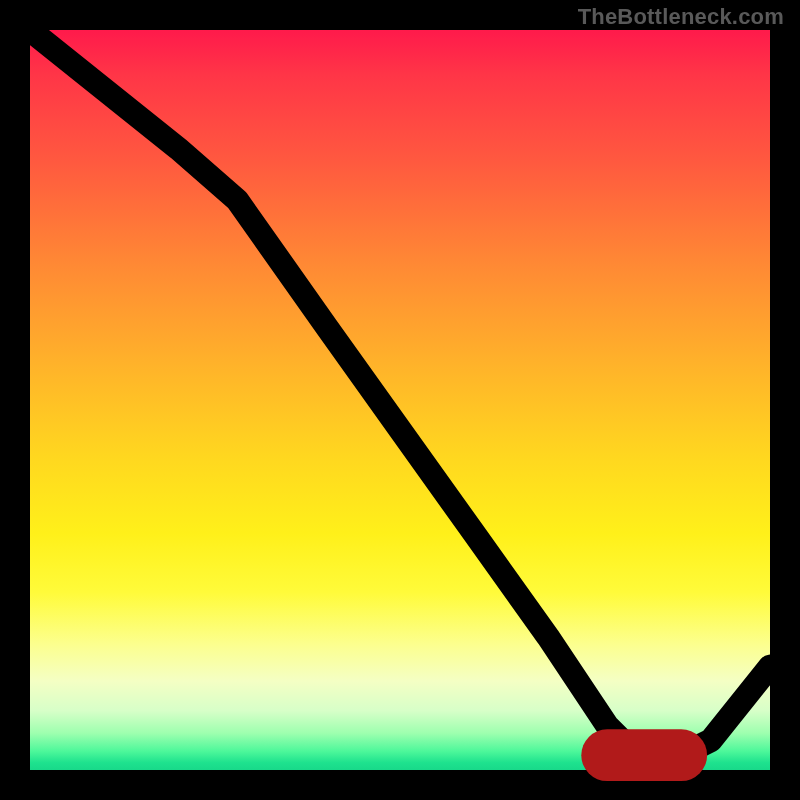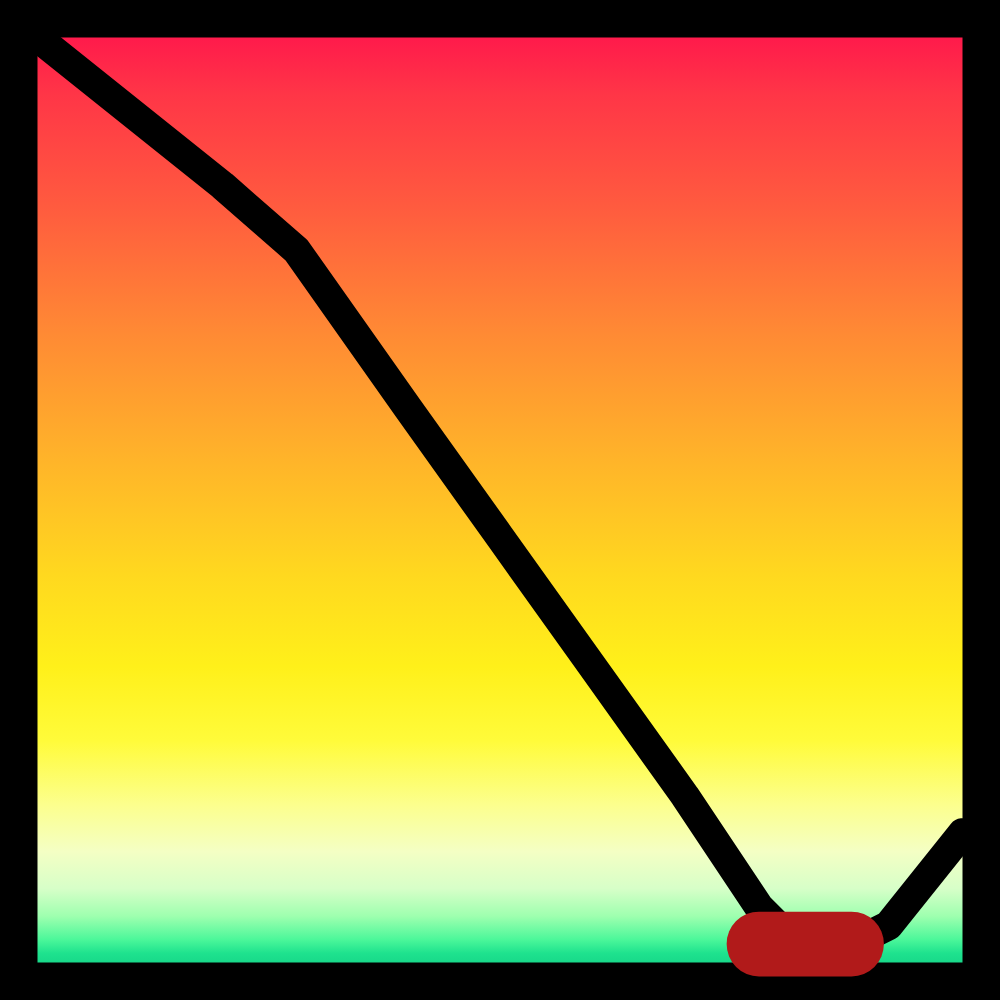--- a/index.html
+++ b/index.html
@@ -72,20 +72,21 @@
     stroke: #b11a1a;
     stroke-width: 7;
     stroke-linecap: round;
   }
 </style>
 </head>
 <body>
 
 <div class="frame">
 
+  <div class="watermark">TheBottleneck.com</div>
 
   <div class="plot-area">
     <svg viewBox="0 0 100 100" preserveAspectRatio="none">
       <path class="curve" d="M 0 0 L 10 8 L 20 16 L 28 23 L 40 40 L 50 54 L 60 68 L 70 82 L 78 94 L 82 98 L 88 98 L 92 96 L 100 86"></path>
       <line class="flat-marker" x1="78" y1="98" x2="88" y2="98"></line>
     </svg>
   </div>
 
 </div>
 

